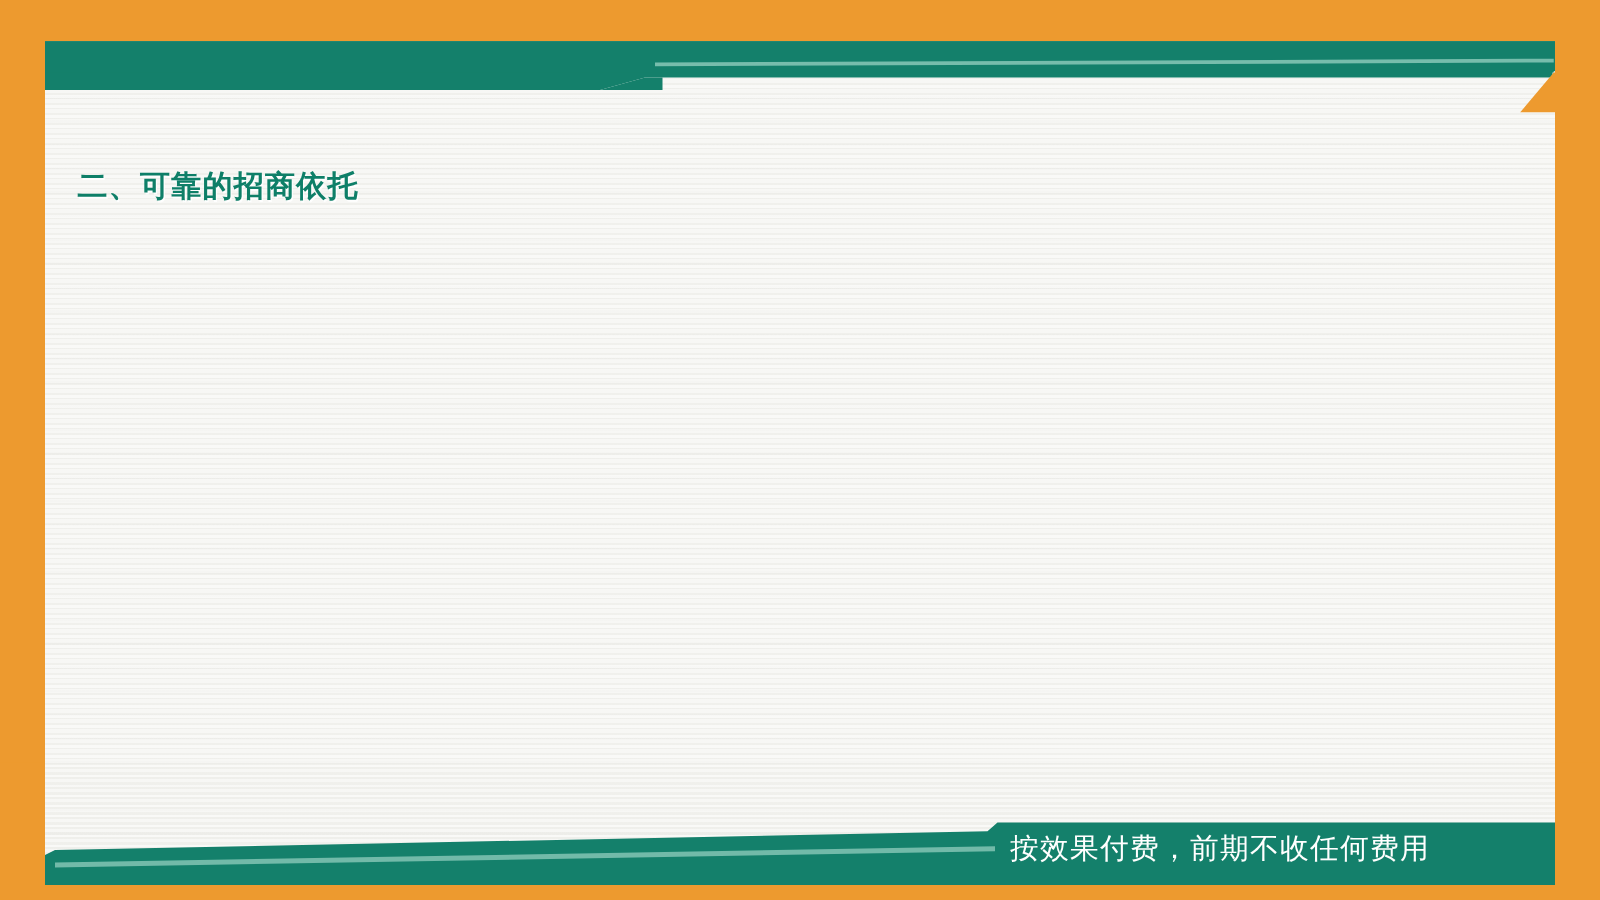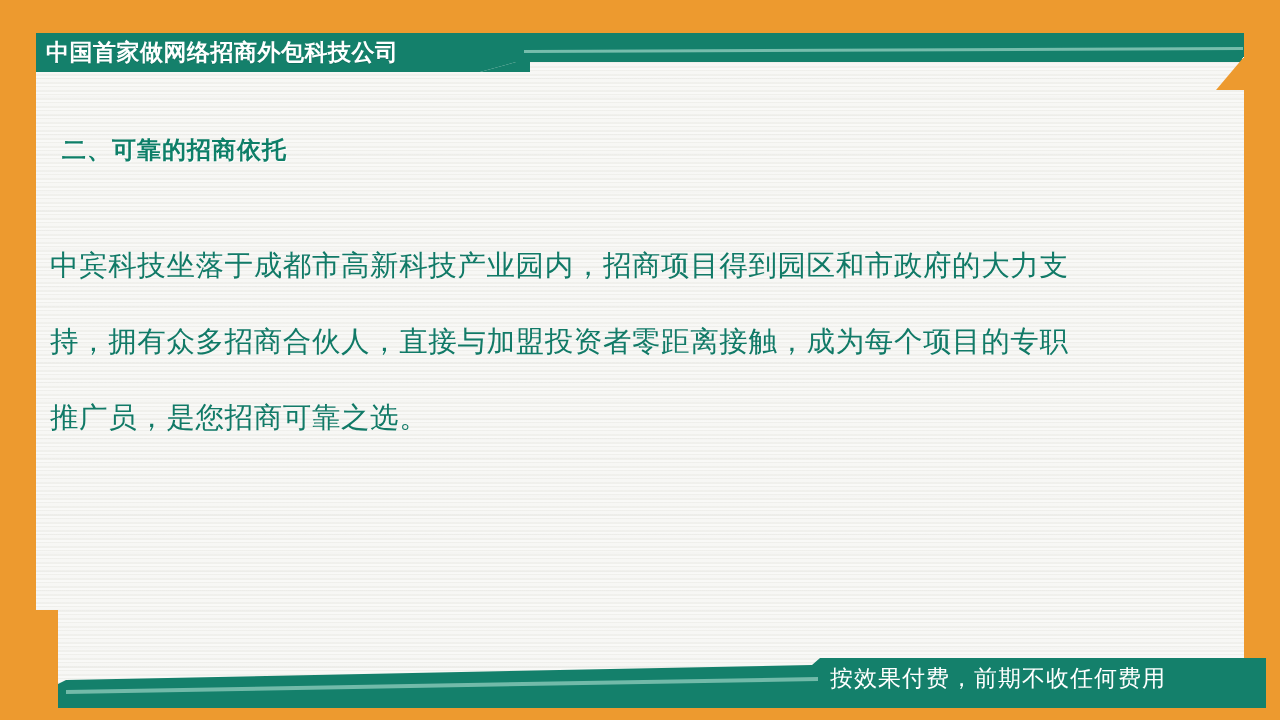--- a/index.html
+++ b/index.html
@@ -95,21 +95,20 @@
     text-justify:inter-ideograph;
   }
   .body-copy .ln{display:block;white-space:nowrap;}
 
   
   .ftr-wrap{
     position:absolute;
     left:0;bottom:0;
     width:1196px;height:110px;
     pointer-events:none;
-    margin-left:22px;
   }
   .ftr-svg{display:block;}
   .ftr-text{
     position:absolute;
     right:52px;bottom:30px;
     color:#FFFFFF;
     font-size:23px;
     font-weight:normal;
     letter-spacing:1px;
     line-height:1;
@@ -130,30 +129,24 @@
 
       <path d="M36,33 L1244,33 L1244,57 L1243,57 L1243,58 L36,58 Z" fill="#14806B"></path>
 
       <path d="M524,50 L1243,47 L1243,50 L524,53 Z" fill="#7CC0B0" opacity="0.95"></path>
 
       <path d="M1243,58 L1244,58 L1244,90 L1216,90 Z" fill="#ED9A2F"></path>
 
       <path d="M480,72 L516,62 L530,62 L530,72 Z" fill="#14806B"></path>
     </svg>
 
-    <div class="hdr-title">中国首家做网络招商外包科技公司</div>
   </div>
 
   <div class="section-title">二、可靠的招商依托</div>
 
-  <div class="body-copy">
-    <span class="ln">中宾科技坐落于成都市高新科技产业园内，招商项目得到园区和市政府的大力支</span>
-    <span class="ln">持，拥有众多招商合伙人，直接与加盟投资者零距离接触，成为每个项目的专职</span>
-    <span class="ln">推广员，是您招商可靠之选。</span>
-  </div>
 
   <div class="ftr-wrap">
     <svg class="ftr-svg" width="1280" height="110" viewBox="0 0 1280 110" xmlns="http://www.w3.org/2000/svg">
 
       <path d="M44,70 L790,55 L798,48 L1244,48 L1244,98 L36,98 L36,74 Z" fill="#14806B"></path>
 
       <path d="M44,80 L796,67 L796,71 L44,84 Z" fill="#7CC0B0" opacity="0.9"></path>
 
       <path d="M36,40 L1244,40 L1244,48 L798,48 L790,55 L44,70 L36,74 Z" fill="#F3F3EF" opacity="0.0"></path>
 

